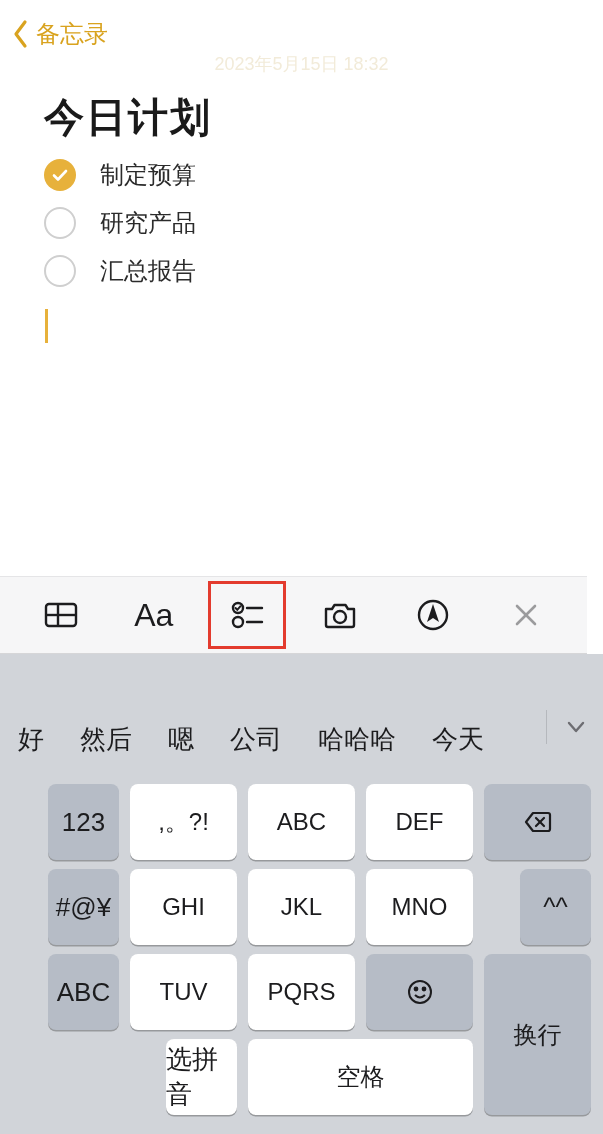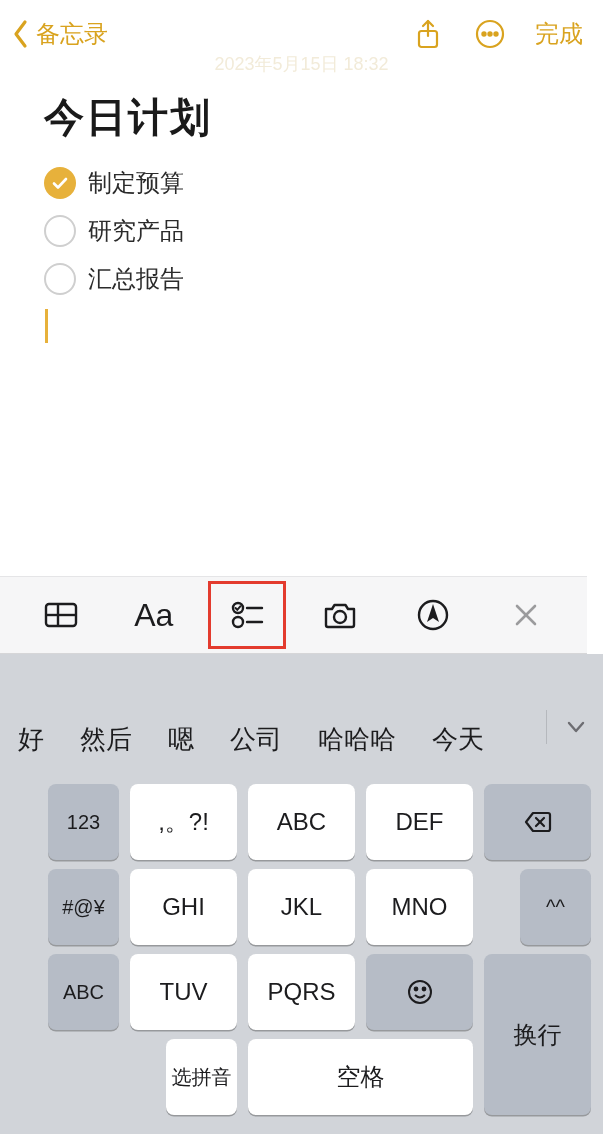--- a/index.html
+++ b/index.html
@@ -30,22 +30,21 @@
   }
   .title {
     font-size: 40px;
     font-weight: 700;
     letter-spacing: 2px;
     margin-bottom: 14px;
     color:#1a1a1a;
   }
   .check-row {
     display:flex;
-    align-items:center;
-    gap: 12px;
+    gap: 24px;
     height: 48px;
   }
   .check {
     width: 32px; height: 32px;
     border-radius: 50%;
     display:flex; align-items:center; justify-content:center;
   }
   .check.done-c {
     background:#e7b13b;
   }
@@ -121,56 +120,38 @@
   }
   .key {
     border-radius: 8px;
     display:flex; align-items:center; justify-content:center;
     font-size: 24px;
     color:#1c1c1e;
     box-shadow: 0 1.5px 0 rgba(0,0,0,.28);
   }
   .k-white { background:#ffffff; }
   .k-gray  { background:#b6bcc6; }
-  .k-small { font-size:20px;margin-left:36px; }
+  .k-small { font-size:26px;margin-left:36px; }
   .key svg { width:30px; height:30px; }
   .keys .row4-sel { grid-column: 2 / 3; }
   .keys .row4-space { grid-column: 3 / 5; }
   
   .keys .return-key { grid-column: 5 / 6; grid-row: 3 / 5; }
 </style>
 </head>
 <body>
 
 <div class="nav">
   <div class="nav-left">
     <span class="chev">
       <svg viewBox="0 0 18 30" fill="none" stroke="#d9a31f" stroke-width="3.2" stroke-linecap="round" stroke-linejoin="round">
           <polyline points="13,3 4,15 13,27"></polyline>
         </svg>
     </span>
     <span>备忘录</span>
-  </div>
-  <div class="nav-right">
-    <span class="nav-icon">
-      <svg viewBox="0 0 32 32" fill="none" stroke="#d9a31f" stroke-width="2.2" stroke-linecap="round" stroke-linejoin="round">
-        <path d="M16 3 L16 18"></path>
-        <path d="M11 8 L16 3 L21 8"></path>
-        <rect x="7" y="13" width="18" height="16" rx="2.5"></rect>
-      </svg>
-    </span>
-    <span class="nav-icon">
-      <svg viewBox="0 0 32 32" fill="none" stroke="#d9a31f" stroke-width="2.2">
-        <circle cx="16" cy="16" r="13"></circle>
-        <circle cx="10" cy="16" r="1.6" fill="#d9a31f"></circle>
-        <circle cx="16" cy="16" r="1.6" fill="#d9a31f"></circle>
-        <circle cx="22" cy="16" r="1.6" fill="#d9a31f"></circle>
-      </svg>
-    </span>
-    <span class="done">完成</span>
   </div>
 </div>
 
 <div class="timestamp">2023年5月15日 18:32</div>
 
 <div class="content">
   <div class="title">今日计划</div>
 
   <div class="check-row">
     <span class="check done-c">

